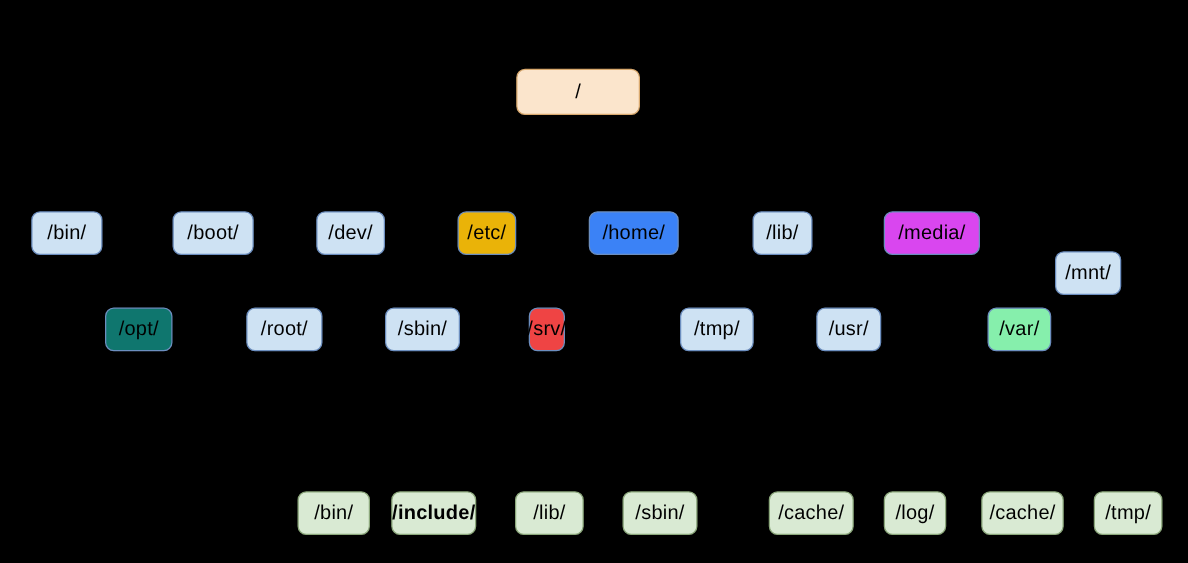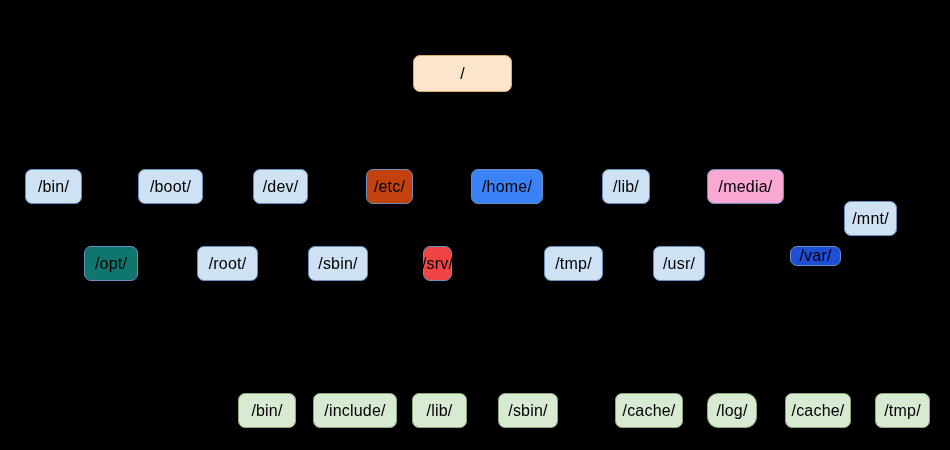--- a/index.html
+++ b/index.html
@@ -32,34 +32,34 @@
 </style>
 </head>
 <body>
 
 <div class="canvas">
   <div id="nodes-layer">
       <div class="node" style="left: 413px; top: 55px; width: 99px; height: 37px; background: rgb(251, 229, 204); border-color: rgb(217, 169, 110); color: rgb(0, 0, 0);">/</div>
       <div class="node" style="left: 25px; top: 169px; width: 57px; height: 35px; background: rgb(206, 226, 243); border-color: rgb(108, 142, 191); color: rgb(0, 0, 0);">/bin/</div>
       <div class="node" style="left: 138px; top: 169px; width: 65px; height: 35px; background: rgb(206, 226, 243); border-color: rgb(108, 142, 191); color: rgb(0, 0, 0);">/boot/</div>
       <div class="node" style="left: 253px; top: 169px; width: 55px; height: 35px; background: rgb(206, 226, 243); border-color: rgb(108, 142, 191); color: rgb(0, 0, 0);">/dev/</div>
-      <div class="node" style="left: 366px; top: 169px; width: 47px; height: 35px; background: #c2410c; border-color: rgb(108, 142, 191); color: rgb(0, 0, 0);">/etc/</div>
+      <div class="node" style="left: 366px; top: 169px; width: 47px; height: 35px; background: #eab308; border-color: rgb(108, 142, 191); color: rgb(0, 0, 0);">/etc/</div>
       <div class="node" style="left: 471px; top: 169px; width: 72px; height: 35px; background: #3b82f6; border-color: rgb(108, 142, 191); color: rgb(0, 0, 0);">/home/</div>
       <div class="node" style="left: 602px; top: 169px; width: 48px; height: 35px; background: rgb(206, 226, 243); border-color: rgb(108, 142, 191); color: rgb(0, 0, 0);">/lib/</div>
-      <div class="node" style="left: 707px; top: 169px; width: 77px; height: 35px; background: #f9a8d4; border-color: rgb(108, 142, 191); color: rgb(0, 0, 0);">/media/</div>
+      <div class="node" style="left: 707px; top: 169px; width: 77px; height: 35px; background: #d946ef; border-color: rgb(108, 142, 191); color: rgb(0, 0, 0);">/media/</div>
       <div class="node" style="left: 844px; top: 169px; width: 53px; height: 35px; background: rgb(206, 226, 243); border-color: rgb(108, 142, 191); color: rgb(0, 0, 0); margin-top: 32px;">/mnt/</div>
       <div class="node" style="left: 84px; top: 246px; width: 54px; height: 35px; background: #0f766e; border-color: rgb(108, 142, 191); color: rgb(0, 0, 0);">/opt/</div>
       <div class="node" style="left: 197px; top: 246px; width: 61px; height: 35px; background: rgb(206, 226, 243); border-color: rgb(108, 142, 191); color: rgb(0, 0, 0);">/root/</div>
       <div class="node" style="left: 308px; top: 246px; width: 60px; height: 35px; background: rgb(206, 226, 243); border-color: rgb(108, 142, 191); color: rgb(0, 0, 0);">/sbin/</div>
       <div class="node" style="left: 423px; top: 246px; width: 29px; height: 35px; background: #ef4444; border-color: rgb(108, 142, 191); color: rgb(0, 0, 0);">/srv/</div>
       <div class="node" style="left: 544px; top: 246px; width: 59px; height: 35px; background: rgb(206, 226, 243); border-color: rgb(108, 142, 191); color: rgb(0, 0, 0);">/tmp/</div>
       <div class="node" style="left: 653px; top: 246px; width: 52px; height: 35px; background: rgb(206, 226, 243); border-color: rgb(108, 142, 191); color: rgb(0, 0, 0);">/usr/</div>
-      <div class="node" style="left: 790px; top: 246px; width: 51px; height: 20px; background: #1d4ed8; border-color: rgb(108, 142, 191); color: rgb(0, 0, 0);">/var/</div>
+      <div class="node" style="left: 790px; top: 246px; width: 51px; height: 35px; background: #86efac; border-color: rgb(108, 142, 191); color: rgb(0, 0, 0);">/var/</div>
       <div class="node" style="left: 238px; top: 393px; width: 58px; height: 35px; background: rgb(217, 234, 211); border-color: rgb(140, 168, 124); color: rgb(0, 0, 0);">/bin/</div>
-      <div class="node" style="left: 313px; top: 393px; width: 84px; height: 35px; background: rgb(217, 234, 211); border-color: rgb(140, 168, 124); color: rgb(0, 0, 0);">/include/</div>
+      <div class="node" style="left: 313px; top: 393px; width: 68px; height: 35px; background: rgb(217, 234, 211); border-color: rgb(140, 168, 124); color: rgb(0, 0, 0); font-weight: bold;">/include/</div>
       <div class="node" style="left: 412px; top: 393px; width: 55px; height: 35px; background: rgb(217, 234, 211); border-color: rgb(140, 168, 124); color: rgb(0, 0, 0);">/lib/</div>
       <div class="node" style="left: 498px; top: 393px; width: 60px; height: 35px; background: rgb(217, 234, 211); border-color: rgb(140, 168, 124); color: rgb(0, 0, 0);">/sbin/</div>
       <div class="node" style="left: 615px; top: 393px; width: 68px; height: 35px; background: rgb(217, 234, 211); border-color: rgb(140, 168, 124); color: rgb(0, 0, 0);">/cache/</div>
-      <div class="node" style="left: 707px; top: 393px; width: 50px; height: 35px; background: rgb(217, 234, 211); border-color: rgb(140, 168, 124); color: rgb(0, 0, 0); border-radius: 11px;">/log/</div>
+      <div class="node" style="left: 707px; top: 393px; width: 50px; height: 35px; background: rgb(217, 234, 211); border-color: rgb(140, 168, 124); color: rgb(0, 0, 0);">/log/</div>
       <div class="node" style="left: 785px; top: 393px; width: 66px; height: 35px; background: rgb(217, 234, 211); border-color: rgb(140, 168, 124); color: rgb(0, 0, 0);">/cache/</div>
       <div class="node" style="left: 875px; top: 393px; width: 55px; height: 35px; background: rgb(217, 234, 211); border-color: rgb(140, 168, 124); color: rgb(0, 0, 0);">/tmp/</div>
     </div>
 </div>
 
 </body></html>

